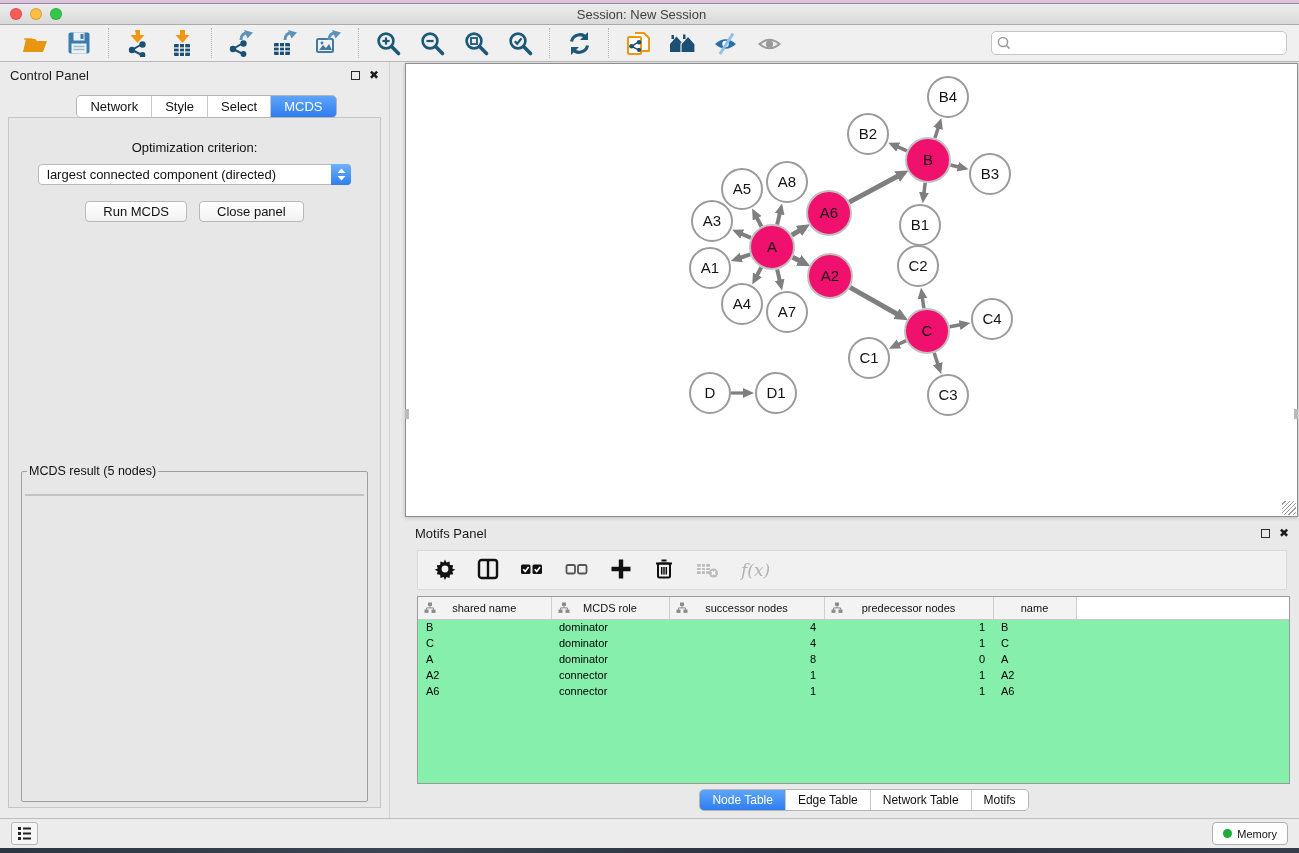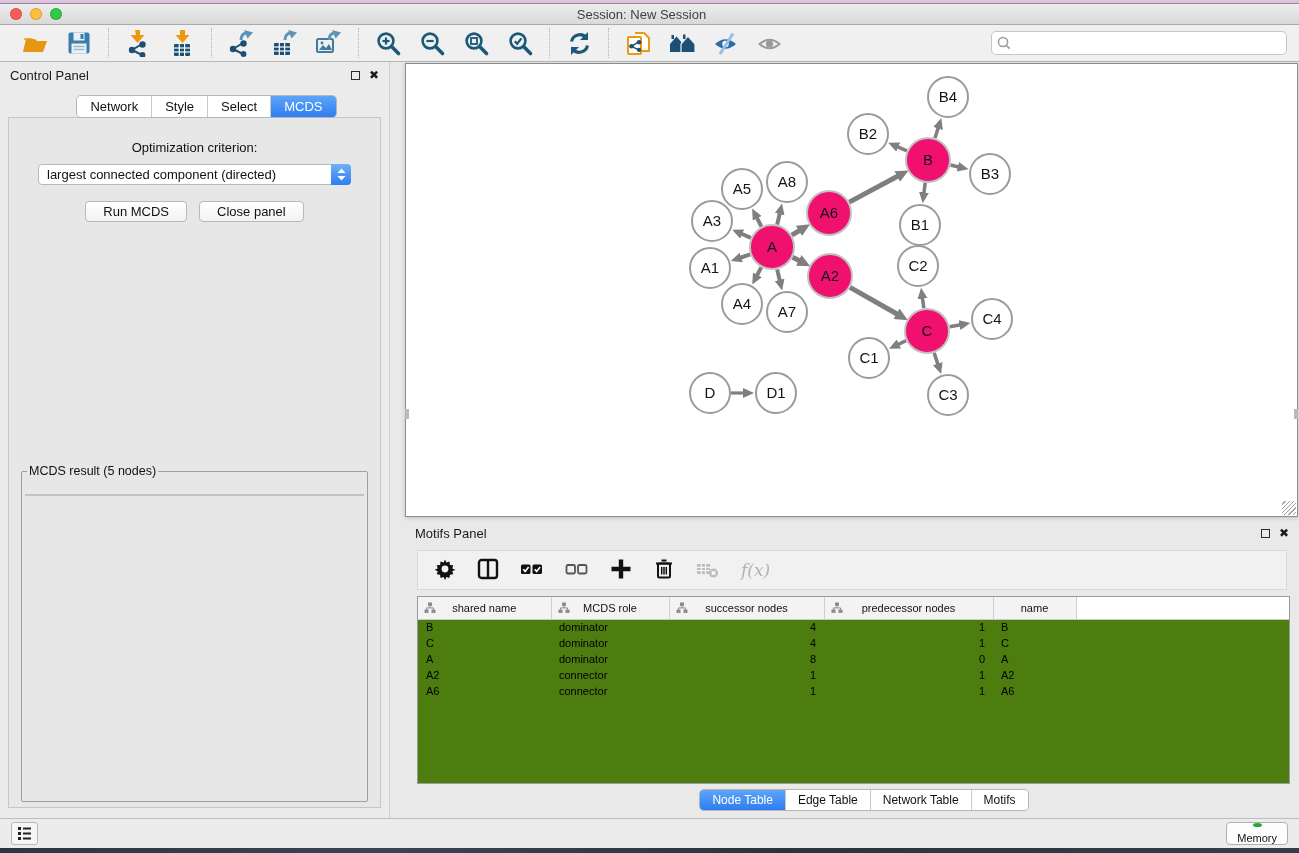--- a/index.html
+++ b/index.html
@@ -74,39 +74,39 @@
   .grip-l { left:-1px; } .grip-r { right:-1px; }
   .grip-corner { position:absolute; right:1px; bottom:1px; width:14px; height:14px;
     background:repeating-linear-gradient(135deg, transparent 0 2px, #9f9f9f 2px 3px); }
 
   
   .table-panel { position:absolute; left:0; top:458px; width:894px; height:292px; }
   .tp-toolbar { margin:4px 12px 0 12px; height:40px; background:#f1f1f1; border:1px solid #d9d9d9;
     display:flex; align-items:center; gap:21px; padding-left:16px; }
   .tp-btn { border:none; background:transparent; display:flex; align-items:center; justify-content:center; height:30px; cursor:default; }
   .fx-label { font-family:"DejaVu Serif","Liberation Serif",serif; font-style:italic; font-size:17px; color:#b2b2b2; }
-  .table-box { margin:6px 9px 2px 12px; height:188px; background:#4d7c0f; border:1px solid #9b9b9b; overflow:hidden; }
+  .table-box { margin:6px 9px 2px 12px; height:188px; background:#86efac; border:1px solid #9b9b9b; overflow:hidden; }
   table.node-table { border-collapse:collapse; table-layout:fixed; width:873px; }
   .node-table th { height:22px; background:#f3f3f3; border-right:1px solid #cfcfcf; border-bottom:1px solid #c9c9c9;
     font-weight:normal; font-size:11px; color:#111; position:relative; }
   .node-table th.filler { background:#fff; border-right:none; }
   .node-table th .th-inner { display:flex; align-items:center; justify-content:center; gap:6px; }
   .node-table th .col-icon { position:absolute; left:6px; top:5px; }
   .node-table td { height:16px; font-size:11px; color:#000; padding:0 8px; white-space:nowrap; }
   .node-table td.num { text-align:right; }
   .tp-tabs-row { text-align:center; margin-top:5px; }
   .tp-tabs-row .seg .seg-btn { font-size:12px; padding:3px 12px; }
 
   
   .statusbar { position:absolute; left:0; top:818px; width:1299px; height:30px; background:#ececec; border-top:1px solid #bdbdbd;
     display:flex; align-items:center; padding:0 11px; }
   .status-list-btn { width:27px; height:23px; background:#f6f6f6; border:1px solid #b8b8b8; border-radius:3px;
     display:flex; align-items:center; justify-content:center; cursor:default; }
   .memory-btn { margin-left:auto; height:23px; background:#fdfdfd; border:1px solid #b0b0b0; border-radius:4px;
-    display:flex; align-items:center; gap:5px; padding:0 10px; font-size:11px; color:#111; cursor:default;flex-direction:column; }
+    display:flex; align-items:center; gap:5px; padding:0 10px; font-size:11px; color:#111; cursor:default; }
   .mem-dot { width:9px; height:9px; border-radius:50%; background:#1faa3c; }
   .desktop-strip { position:absolute; left:0; top:848px; width:1299px; height:5px;
     background:linear-gradient(90deg,#2c3642,#3a4452 30%,#2a333e 60%,#343d49); }
 </style>
 </head>
 <body>
 
 <div class="sliver"></div>
 
 <div class="titlebar">

